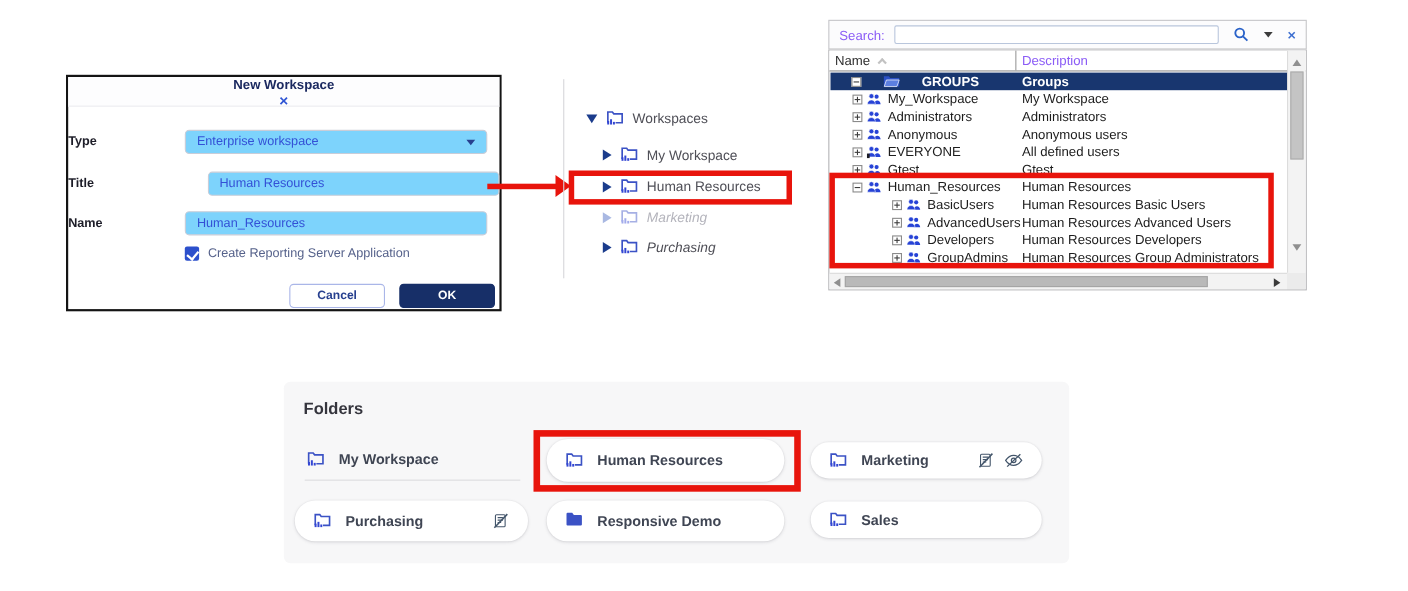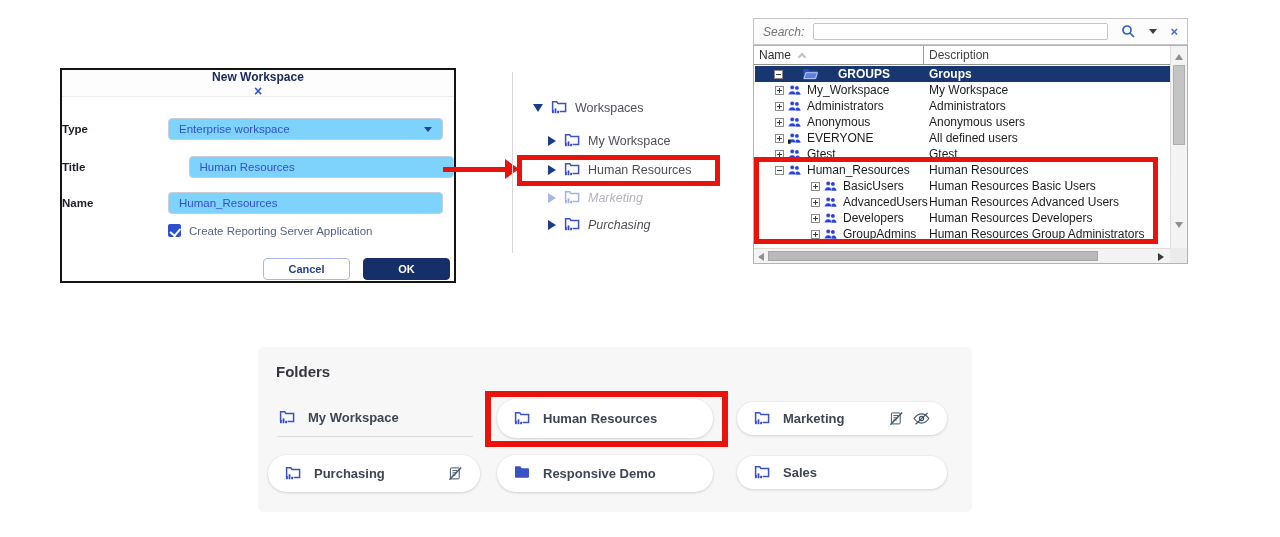--- a/index.html
+++ b/index.html
@@ -56,36 +56,36 @@
               border-top:8px solid #1b3c8c; border-bottom:none; }
   .t-it  { font-style:italic; }
   .t-dis { font-style:italic; color:#b4b4bc; }
   .t-dis .tri { border-left-color:#a9b8e2; }
   .t-dis .t-icon { opacity:.45; }
 
   
   .gpanel { position:absolute; left:753px; top:18px; width:435px; height:247px; font-size:12px; }
   .search-row { position:absolute; left:0; top:0; width:435px; height:27px; border:1px solid #c6c6c9;
                 background:#fcfcfd; display:flex; align-items:center; padding:0 9px; }
-  .search-label { color:#737373; margin-right:9px;font-style:italic; }
+  .search-label { color:#8b5cf6; margin-right:9px; }
   .search-input { width:295px; height:17px; border:1px solid #b9c6dc; border-radius:2px;
                   font-size:11px; padding:0 4px; outline:none; font-family:inherit; }
   .search-icons { margin-left:auto; display:flex; align-items:center; gap:13px; }
   .search-caret { width:0; height:0; border-left:4px solid transparent; border-right:4px solid transparent;
                   border-top:5px solid #3c3c3c; cursor:pointer; }
   .search-close { color:#3d6fd0; font-size:13px; font-weight:bold; line-height:1; cursor:pointer; }
 
   .table-box { position:absolute; left:0; top:27px; width:435px; height:219px;
                border:1px solid #b3b3b6; background:#fff; }
   .thead { position:absolute; left:0; top:0; right:0; height:19px; border-bottom:1px solid #8f8f8f; background:#fff; }
   .th-name { position:absolute; left:5px; top:2px; color:#2e2e2e; display:flex; align-items:center; }
   .sort-caret { width:6px; height:6px; border-left:2px solid #c2c2c2; border-top:2px solid #c2c2c2;
                 transform:rotate(45deg); display:inline-block; margin-left:8px; margin-top:3px; }
   .th-divider { position:absolute; left:169px; top:0; width:1px; height:18px; background:#9a9a9a; }
-  .th-desc { position:absolute; left:175px; top:2px; color:#404040;text-align:right; }
+  .th-desc { position:absolute; left:175px; top:2px; color:#8b5cf6;text-align:right; }
   .grows { position:absolute; left:1px; top:20px; width:416px; }
   .grow { position:relative; height:16px; display:flex; align-items:center; color:#1c1c1c; cursor:pointer; }
   .grow .name { margin-left:4px; white-space:nowrap; }
   .grow .desc { position:absolute; left:174px; white-space:nowrap; }
   .grow.selected { background:#18366f; color:#fff; font-weight:bold; }
   .lvl-0 { padding-left:19px;gap:16px; } .lvl-1 { padding-left:20px; } .lvl-2 { padding-left:56px; }
   .xbox { width:9px; height:9px; border:1px solid #8a8a8a; background:#fff; position:relative; flex:none; }
   .xbox::before { content:''; position:absolute; left:1px; right:1px; top:3px; height:1px; background:#3c3c3c; }
   .xbox.plus::after { content:''; position:absolute; top:1px; bottom:1px; left:3px; width:1px; background:#3c3c3c; }
   .gicon { width:15px; height:13px; margin-left:4px; flex:none; display:flex; align-items:center; }

